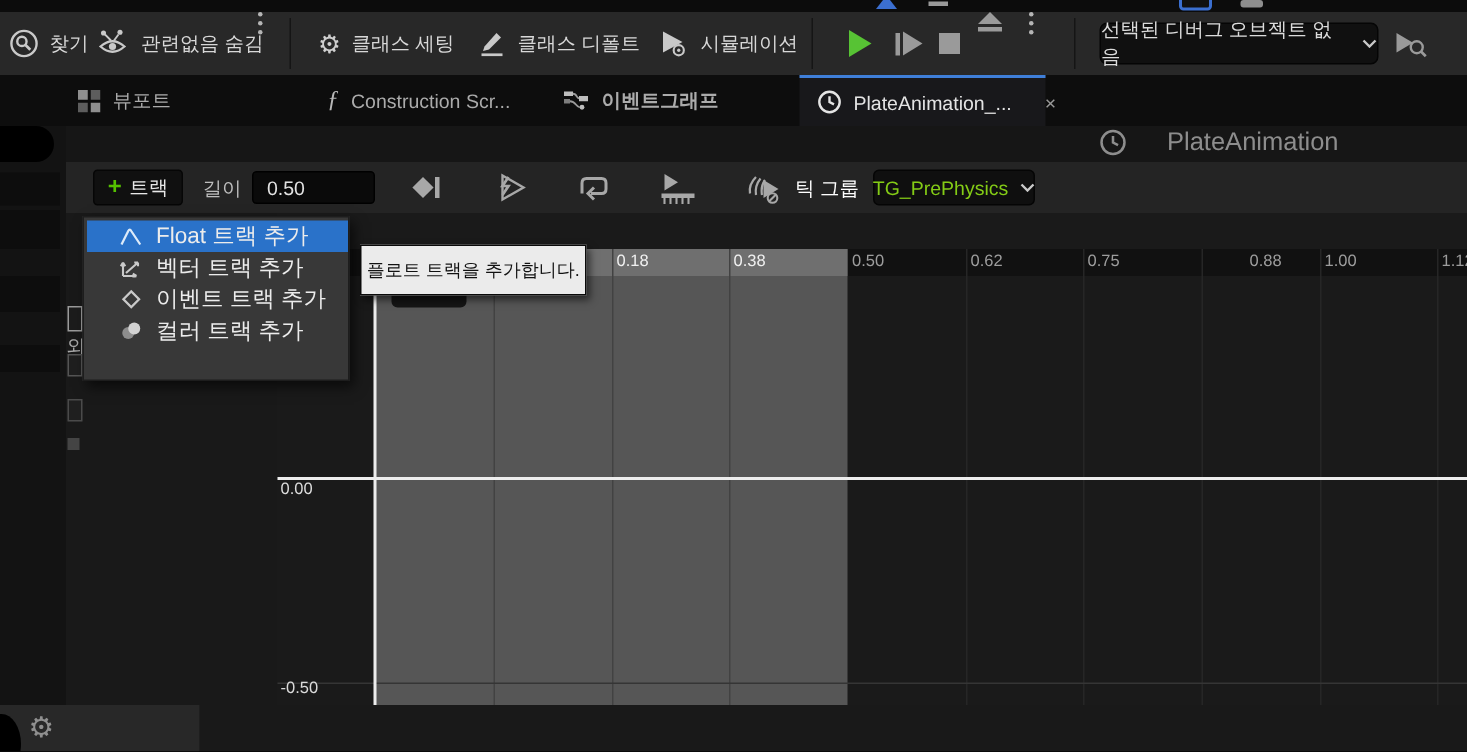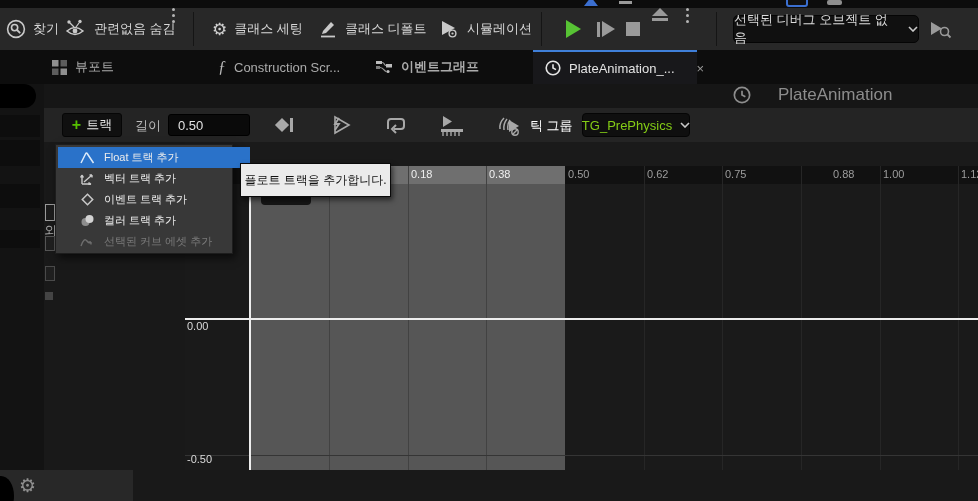--- a/index.html
+++ b/index.html
@@ -73,21 +73,21 @@
   .ruler-num.on-dark { color:#9d9d9d; }
   .y-num { position:absolute; left:2px; font-size:11px; color:#dadada; }
   #key-tab { position:absolute; left:76px; top:55px; width:50px; height:8px; background:#151515; border-radius:0 0 4px 4px; }
 
   
   .sliver-box { position:absolute; background:#1f1f1f; }
   #clipped-char { position:absolute; left:0px; top:80px; width:11px; height:15px; overflow:hidden; font-size:13px; color:#a8a8a8; }
 
   
   #track-menu { left:55px; top:144px; width:178px; height:110px; background:#383838; border:1px solid #1d1d1d; box-shadow:3px 4px 8px rgba(0,0,0,.6); z-index:30; }
-  .menu-item { position:absolute; left:2px; width:192px; height:21px; display:flex; align-items:center; gap:9px; padding-left:22px; font-size:11px; color:#ececec; cursor:default; }
+  .menu-item { position:absolute; left:2px; width:174px; height:21px; display:flex; align-items:center; gap:9px; padding-left:22px; font-size:15px; color:#ececec; cursor:default; }
   .menu-item.selected { background:#2a72c9; }
   .menu-item.disabled { color:#7a7a7a; }
 
   
   #tooltip { left:240px; top:163px; width:151px; height:34px; background:#ebebeb; border:1px solid #0a0a0a; box-shadow:2px 3px 5px rgba(0,0,0,.55); display:flex; align-items:center; justify-content:center; font-size:12px; color:#111; z-index:40; }
 
   svg { display:block; }
 </style>
 </head>
 <body>
@@ -413,27 +413,19 @@
     </div>
     <div class="menu-item" style="top:65px;">
       <span>
         <svg width="15" height="13" viewBox="0 0 15 13">
             <circle cx="5.5" cy="8" r="4" fill="#8d8d8d"></circle>
             <circle cx="9.5" cy="5" r="4" fill="#d2d2d2"></circle>
           </svg>
       </span>
       <span>컬러 트랙 추가</span>
     </div>
-    <div class="menu-item disabled" style="top:86px;">
-      <span>
-        <svg width="15" height="13" viewBox="0 0 15 13">
-            <path d="M1 11 Q4 2 7 6 Q9 9 11 7 M11 7 L8.8 7 M11 7 L11 9.5" fill="none" stroke="#6e6e6e" stroke-width="1.4"></path>
-          </svg>
-      </span>
-      <span>선택된 커브 에셋 추가</span>
-    </div>
   </div>
 
   <div id="tooltip" class="abs">
     <span>플로트 트랙을 추가합니다.</span>
   </div>
 
 </div>
 
 </body></html>

